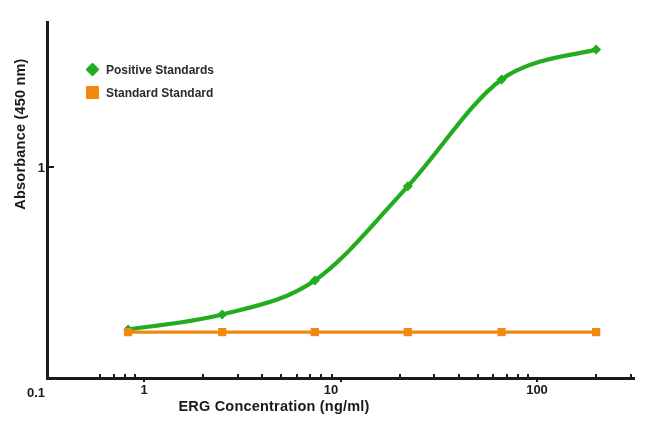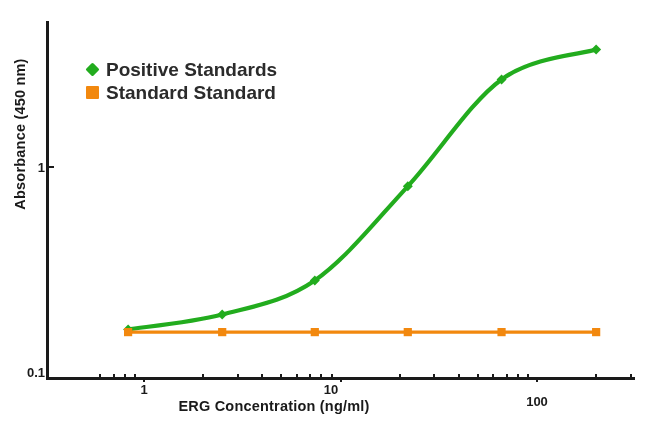--- a/index.html
+++ b/index.html
@@ -121,21 +121,21 @@
     flex: none;
   }
   .legend-marker.diamond {
     transform: rotate(45deg) scale(0.78);
     border-radius: 2px;
   }
   .legend-marker.square {
     border-radius: 1px;
   }
   .legend-text {
-    font-size: 19px;
+    font-size: 12px;
     font-weight: bold;
     color: #2b2b2b;
     white-space: nowrap;
   }
   
   #plot-svg {
     position: absolute;
     left: 0;
     top: 0;
   }
@@ -169,29 +169,29 @@
       <div class="x-tick-minor" style="left: 476.848px;"></div>
       <div class="x-tick-minor" style="left: 492.407px;"></div>
       <div class="x-tick-minor" style="left: 505.562px;"></div>
       <div class="x-tick-minor" style="left: 516.957px;"></div>
       <div class="x-tick-minor" style="left: 527.009px;"></div>
       <div class="x-tick-major" style="left: 536px;"></div>
       <div class="x-tick-minor" style="left: 595.152px;"></div>
       <div class="x-tick-minor" style="left: 629.754px;"></div>
       <div class="x-tick-label" style="left: 144px;">1</div>
       <div class="x-tick-label" style="left: 331px;">10</div>
-      <div class="x-tick-label" style="left: 537px; margin-top: 12px;">100</div>
+      <div class="x-tick-label" style="left: 537px;">100</div>
     </div>
   <div id="y-ticks-host">
       <div class="y-tick-major" style="top: 166px;"></div>
       <div class="y-tick-major" style="top: 377px;"></div>
     </div>
 
   <div class="y-tick-label" id="y-label-1" style="top:167px;">1</div>
-  <div class="y-tick-label" id="y-label-01" style="top:372px;">0.1</div>
+  <div class="y-tick-label" id="y-label-01" style="top:392px;">0.1</div>
 
   <div id="x-axis-title">ERG Concentration (ng/ml)</div>
   <div id="y-axis-title">Absorbance (450 nm)</div>
 
   <div id="legend">
     <div class="legend-row">
       <div class="legend-marker diamond" style="background: rgb(34, 172, 30);"></div>
       <div class="legend-text">Positive Standards</div>
     </div>
     <div class="legend-row">

